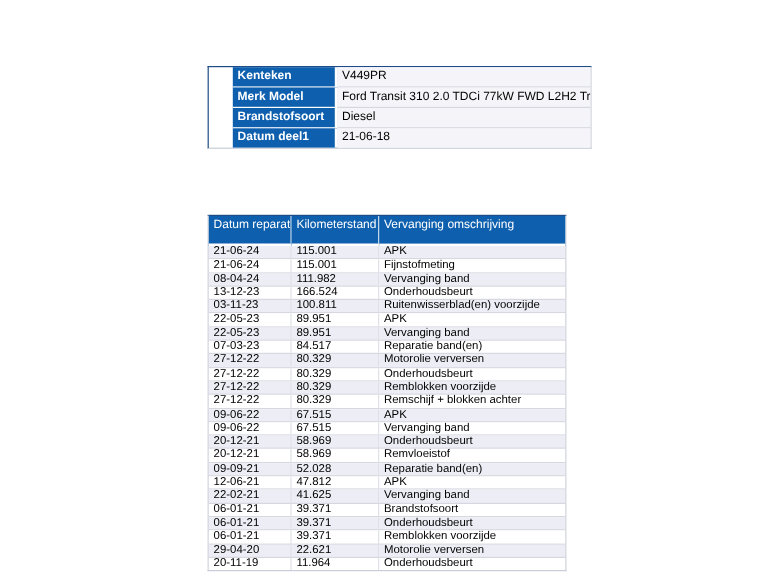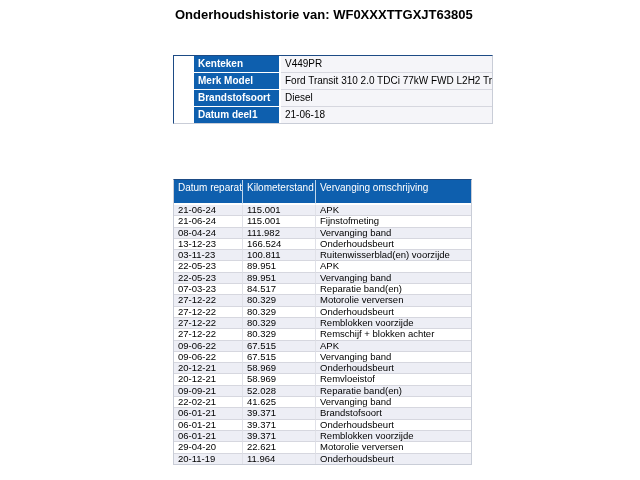--- a/index.html
+++ b/index.html
@@ -114,21 +114,20 @@
   .history-table tbody td:last-child { border-right: none; }
   .history-table tbody tr:last-child td { border-bottom: none; }
   .history-table tbody tr:nth-child(odd) { background: var(--stripe); }
   .history-table tbody tr:nth-child(even) { background: #FFFFFF; }
 </style>
 </head>
 <body>
 
 <div class="page">
 
-  <h1 class="title">Onderhoudshistorie van: WF0XXXTTGXJT63805</h1>
 
   <table class="info-table">
     <tbody>
         <tr>
     <td class="info-label">Kenteken</td>
     <td class="info-value">V449PR</td>
   </tr>
         <tr>
     <td class="info-label">Merk Model</td>
     <td class="info-value">Ford Transit 310 2.0 TDCi 77kW FWD L2H2 Trend GB</td>
@@ -237,20 +236,25 @@
     <td>20-12-21</td>
     <td>58.969</td>
     <td>Remvloeistof</td>
   </tr>
         <tr>
     <td>09-09-21</td>
     <td>52.028</td>
     <td>Reparatie band(en)</td>
   </tr>
         <tr>
+    <td>12-06-21</td>
+    <td>47.812</td>
+    <td>APK</td>
+  </tr>
+        <tr>
     <td>22-02-21</td>
     <td>41.625</td>
     <td>Vervanging band</td>
   </tr>
         <tr>
     <td>06-01-21</td>
     <td>39.371</td>
     <td>Brandstofsoort</td>
   </tr>
         <tr>

